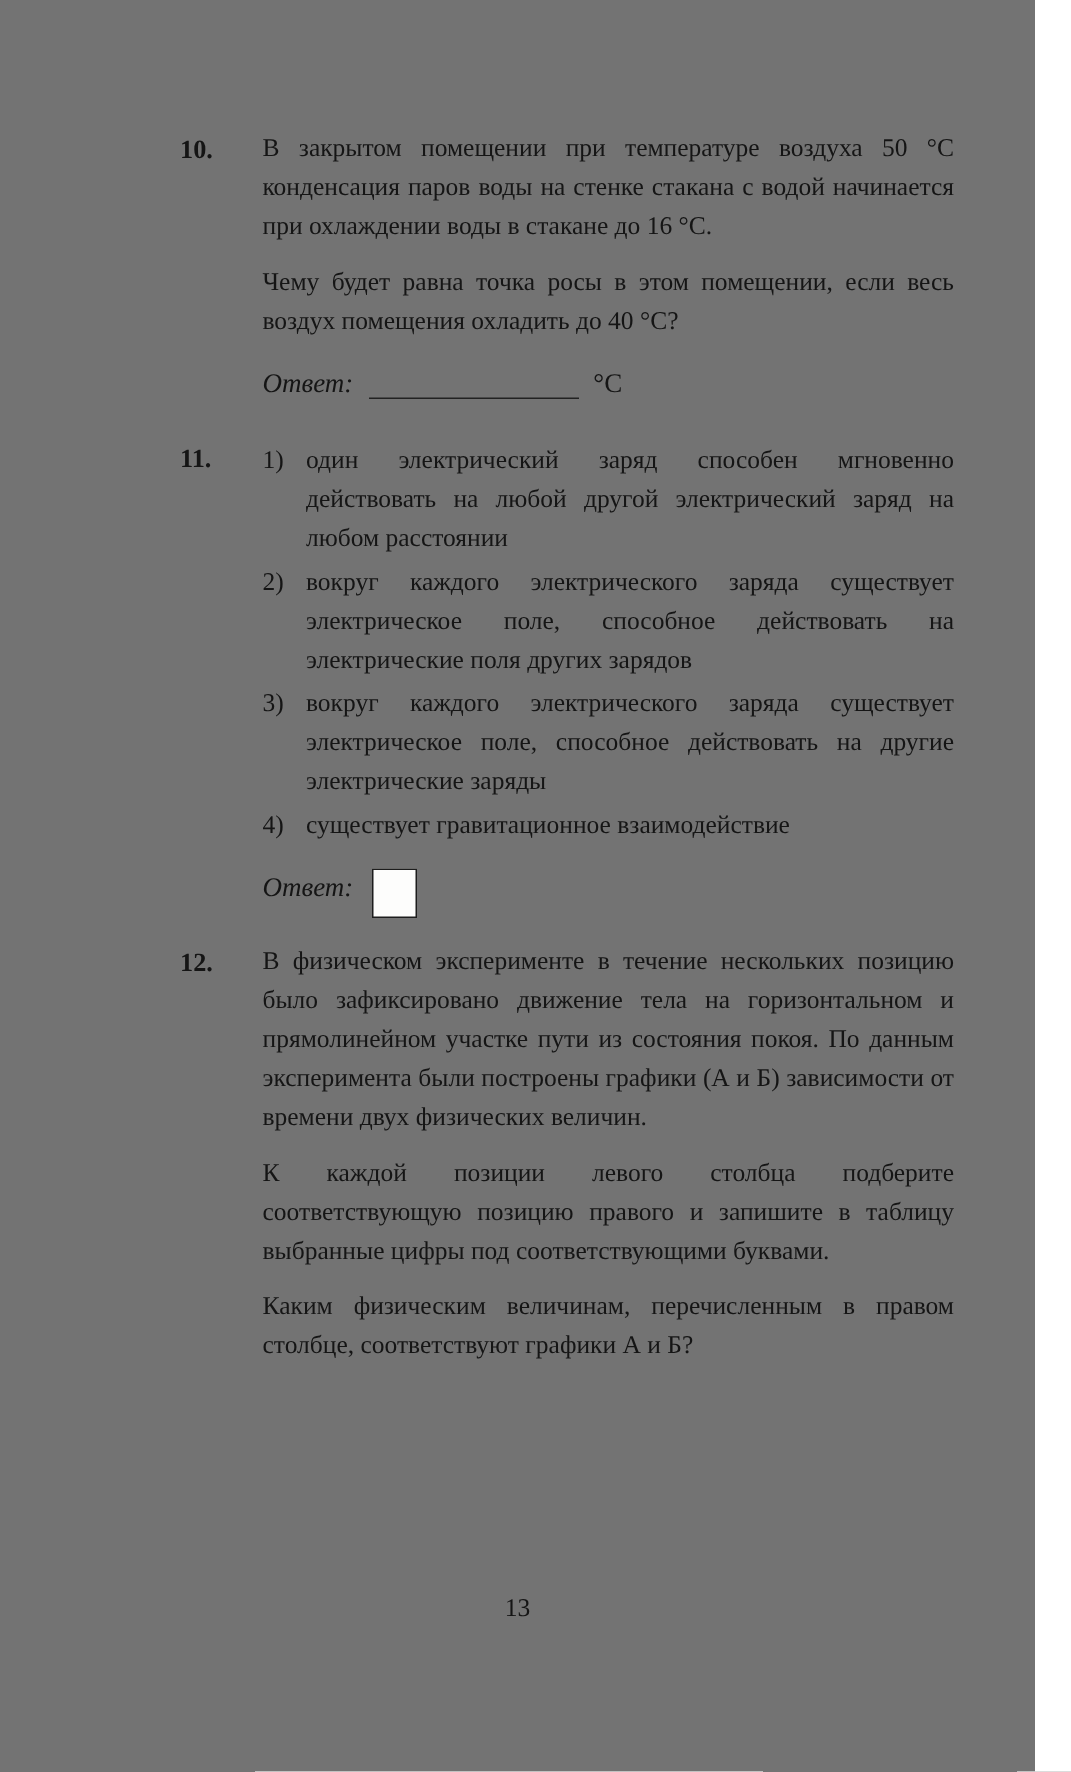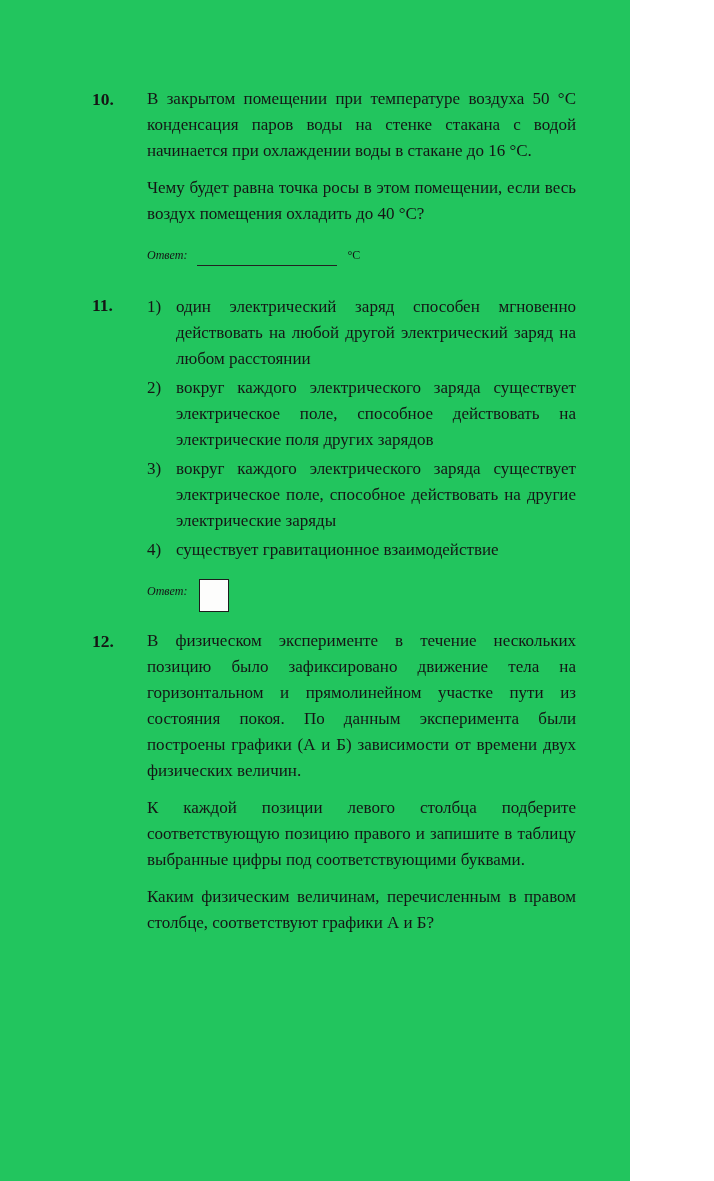--- a/index.html
+++ b/index.html
@@ -1,27 +1,27 @@
 <!DOCTYPE html>
 <html lang="ru"><head>
 <meta charset="utf-8">
 <style>
   * { margin: 0; padding: 0; box-sizing: border-box; }
   html, body { background: #ffffff; }
 
   .page {
     position: relative;
-    width: 630px;
+    width: 690px;
     height: 1181px;
-    background: #22c55e;
+    background: #737373;
     color: #151515;
     font-family: "Liberation Serif", "DejaVu Serif", serif;
     font-size: 17px;
     line-height: 26px;
-    padding: 86px 54px 0 92px;
+    padding: 86px 54px 0 120px;
     overflow: hidden;
   }
 
   .question {
     display: flex;
     margin-bottom: 24px;
   }
 
   .qnum {
     width: 55px;
@@ -56,21 +56,21 @@
     min-width: 0;
     text-align: justify;
   }
 
   .q-final { margin-top: 4px; }
 
   .answer-line {
     margin-top: 15px;
     display: flex;
     align-items: flex-end;
-    font-size: 12px;
+    font-size: 18px;
   }
 
   .answer-label { font-style: italic; }
 
   .blank {
     display: inline-block;
     width: 140px;
     border-bottom: 1.5px solid #222;
     height: 1em;
     margin: 0 10px 2px 10px;
@@ -143,14 +143,15 @@
 
   <section class="question">
     <div class="qnum">12.</div>
     <div class="qbody">
       <p>В физическом эксперименте в течение нескольких позицию было зафиксировано движение тела на горизонтальном и прямолинейном участке пути из состояния покоя. По данным эксперимента были построены графики (А и Б) зависимости от времени двух физических величин.</p>
       <p>К каждой позиции левого столбца подберите соответствующую позицию правого и запишите в таблицу выбранные цифры под соответствующими буквами.</p>
       <p>Каким физическим величинам, перечисленным в правом столбце, соответствуют графики А и Б?</p>
     </div>
   </section>
 
+  <div class="page-number">13</div>
 
 </div>
 
 </body></html>

